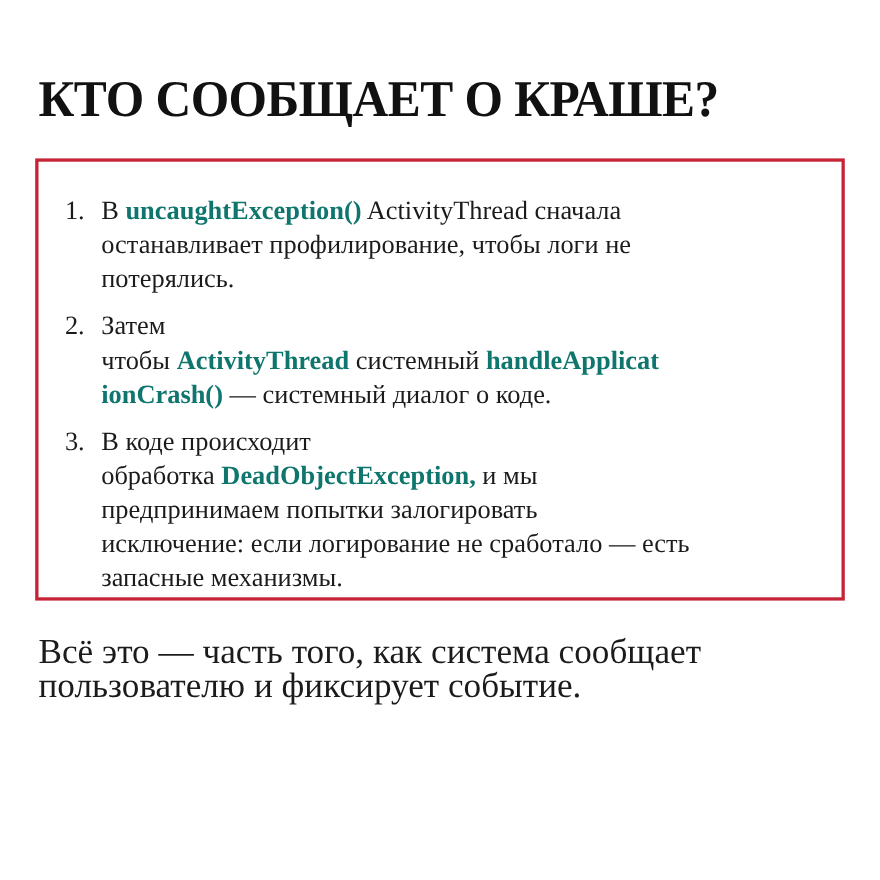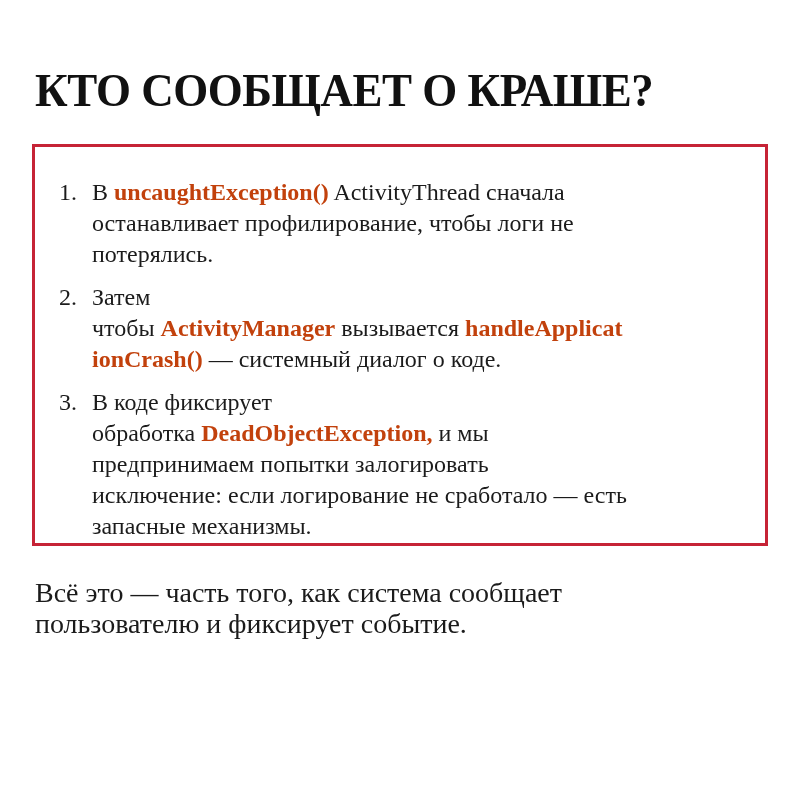--- a/index.html
+++ b/index.html
@@ -54,29 +54,29 @@
   }
   .step-num {
     flex: none;
     width: 33px;
   }
   .step-content {
     flex: 1;
     white-space: pre-wrap;
   }
   .code-red {
-    color: #c2410c;
+    color: #0f766e;
     font-weight: bold;
   }
   .footer-text {
     position: absolute;
     left: 35px;
     top: 536px;
     margin: 0;
-    font-size: 28px;
+    font-size: 32px;
     line-height: 31px;
     white-space: pre-wrap;
     color: #1b1b1b;
   }
 </style>
 </head>
 <body>
 
 <div class="page">
 
@@ -86,26 +86,26 @@
     <ol class="steps-list">
         <li class="step-item">
           <span class="step-num">1.</span>
           <span class="step-content"><span>В </span><span class="code-red">uncaughtException()</span><span> ActivityThread сначала
 останавливает профилирование, чтобы логи не
 потерялись.</span></span>
         </li>
         <li class="step-item">
           <span class="step-num">2.</span>
           <span class="step-content"><span>Затем
-чтобы </span><span class="code-red">ActivityManager</span><span> вызывается </span><span class="code-red">handleApplicat
+чтобы </span><span class="code-red">ActivityThread</span><span> системный </span><span class="code-red">handleApplicat
 ionCrash()</span><span> — системный диалог о коде.</span></span>
         </li>
         <li class="step-item">
           <span class="step-num">3.</span>
-          <span class="step-content"><span>В коде фиксирует
+          <span class="step-content"><span>В коде происходит
 обработка </span><span class="code-red">DeadObjectException,</span><span> и мы
 предпринимаем попытки залогировать
 исключение: если логирование не сработало — есть
 запасные механизмы.</span></span>
         </li>
       </ol>
   </div>
 
   <p class="footer-text">Всё это — часть того, как система сообщает
 пользователю и фиксирует событие.</p>

